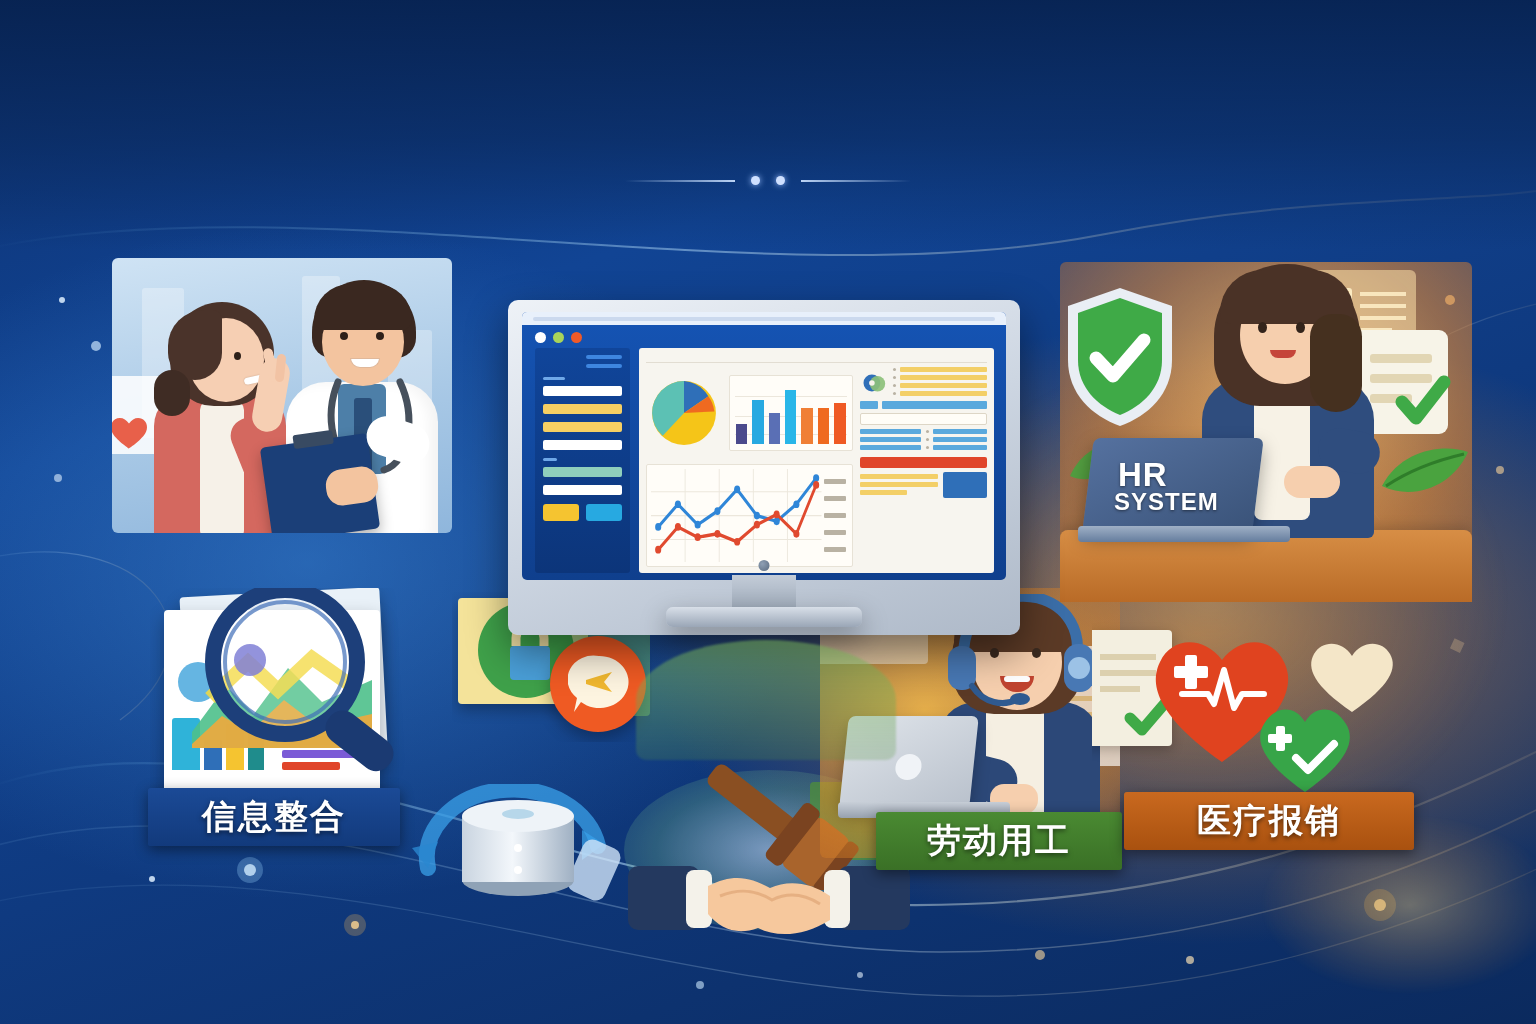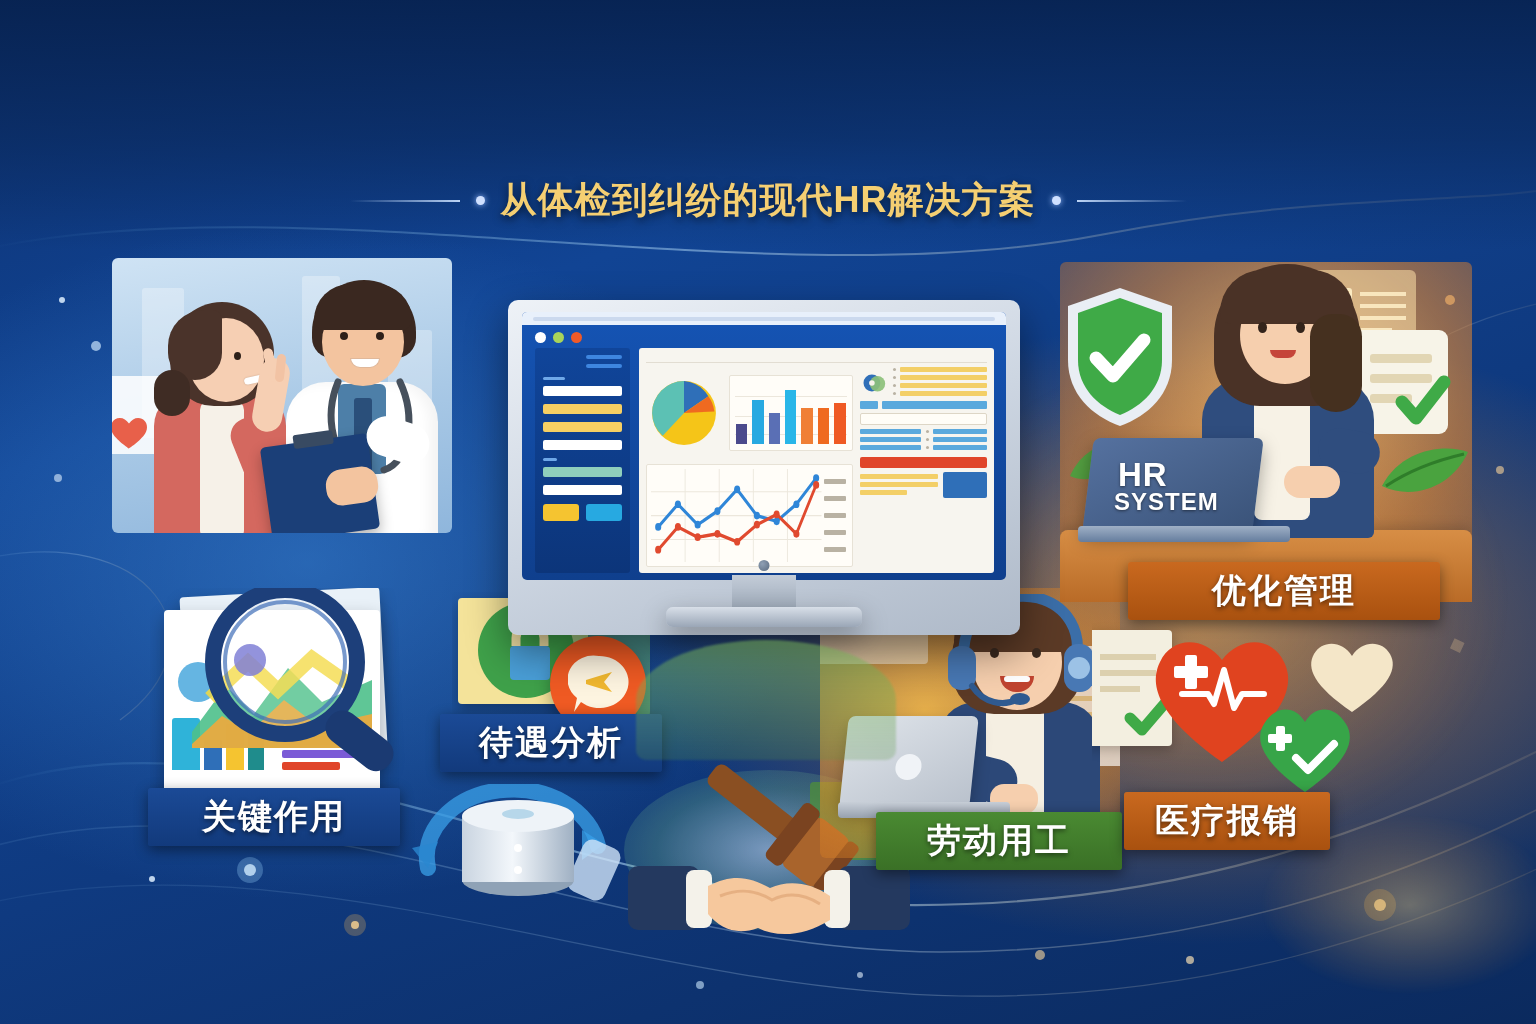--- a/index.html
+++ b/index.html
@@ -163,21 +163,20 @@
       <rect x="1452" y="640" width="11" height="11" fill="#ffd9a0" opacity=".3" transform="rotate(25 1457 645)"></rect>
     </g>
     <ellipse cx="1210" cy="600" rx="300" ry="250" fill="url(#warm)" opacity=".30"></ellipse>
     <ellipse cx="1410" cy="905" rx="150" ry="90" fill="url(#warm)" opacity=".45"></ellipse>
   </svg>
 
   <div class="header"></div>
   <div class="subwrap">
     <span class="sub-line"></span>
     <span class="sub-dot"></span>
-    <span class="subtitle">从体检到纠纷的现代HR解决方案</span>
     <span class="sub-dot"></span>
     <span class="sub-line r"></span>
   </div>
 
   <div class="panel" id="clinic">
 
     <div class="clinic-bld" style="left:30px;top:30px;width:42px;height:150px;"></div>
     <div class="clinic-bld" style="left:82px;top:60px;width:34px;height:120px;"></div>
     <div class="clinic-bld" style="left:190px;top:18px;width:38px;height:165px;"></div>
     <div class="clinic-bld" style="left:236px;top:48px;width:30px;height:135px;"></div>
@@ -253,37 +252,36 @@
       <path d="M18 70 L56 34 L86 62 L120 30 L160 58" stroke="#f3d93f" stroke-width="14" fill="none" opacity=".85"></path>
       <circle cx="58" cy="32" r="16" fill="#6f6fd1" opacity=".85"></circle>
     </svg>
 
     <svg style="position:absolute;left:42px;top:-4px;width:236px;height:206px;" viewBox="0 0 236 206">
       <circle cx="93" cy="78" r="72" fill="rgba(255,255,255,0.12)" stroke="#1d3f7a" stroke-width="16"></circle>
       <circle cx="93" cy="78" r="60" fill="none" stroke="#3f6db8" stroke-width="4" opacity=".7"></circle>
       <rect x="148" y="120" width="76" height="34" rx="16" fill="#1b3a72" transform="rotate(38 148 120)"></rect>
     </svg>
   </div>
-  <div class="cap blue" style="left:148px;top:788px;width:252px;height:58px;font-size:34px;">关键作用</div>
+  <div class="cap blue" style="left:148px;top:788px;width:252px;height:58px;font-size:34px;">信息整合</div>
 
   <div class="panel" id="privacy">
     <div style="position:absolute;left:6px;top:6px;width:130px;height:106px;background:#f4e39a;border-radius:4px;box-shadow:0 6px 14px rgba(0,0,0,.28);"></div>
     <div style="position:absolute;left:118px;top:14px;width:80px;height:110px;background:#6fbf7a;opacity:.55;border-radius:4px;"></div>
     <div style="position:absolute;left:26px;top:10px;width:96px;height:96px;border-radius:50%;background:#3fa14a;"></div>
     <svg style="position:absolute;left:52px;top:26px;width:52px;height:66px;" viewBox="0 0 52 66">
       <path d="M12 28 V20 a14 14 0 0 1 28 0 v8" stroke="#f3e2a6" stroke-width="9" fill="none"></path>
       <rect x="6" y="28" width="40" height="34" rx="4" fill="#4a9fd8"></rect>
     </svg>
     <div style="position:absolute;left:98px;top:44px;width:96px;height:96px;border-radius:50%;background:#ef5a23;box-shadow:0 6px 16px rgba(0,0,0,.3);"></div>
     <svg style="position:absolute;left:116px;top:62px;width:62px;height:60px;" viewBox="0 0 62 60">
       <path d="M31 2a29 26 0 1 1 -18 46 L6 58 l3 -14 A26 24 0 0 1 31 2z" fill="#fdf4e0"></path>
       <path d="M18 26 l26 -8 -8 10 8 10 -26 -8 z" fill="#f0b72f"></path>
     </svg>
   </div>
-  <div class="cap blue" style="left:440px;top:714px;width:222px;height:58px;font-size:34px;">待遇分析</div>
 
   <div class="panel" id="database">
     <svg style="position:absolute;left:0;top:6px;width:236px;height:128px;" viewBox="0 0 236 128">
       <path d="M30 84 a74 58 0 0 1 170 -22" stroke="#3aa0e8" stroke-width="16" fill="none" opacity=".75" stroke-linecap="round"></path>
       <path d="M206 60 l-22 -14 0 30 z" fill="#3aa0e8" opacity=".75"></path>
       <path d="M30 84 l-16 -20 26 -6 z" fill="#2b87d0" opacity=".8"></path>
       <rect x="176" y="58" width="40" height="56" rx="10" fill="#cfe4f7" opacity=".8" transform="rotate(24 196 86)"></rect>
     </svg>
     <svg style="position:absolute;left:56px;top:10px;width:128px;height:124px;" viewBox="0 0 128 124">
       <defs>
@@ -418,21 +416,20 @@
     </div>
 
     <div style="position:absolute;left:18px;top:176px;width:204px;height:108px;">
       <div style="position:absolute;left:10px;top:0;width:170px;height:94px;background:linear-gradient(150deg,#55719f,#3a5379);border-radius:7px;transform:skewX(-7deg);box-shadow:0 8px 18px rgba(0,0,0,.35);"></div>
       <div class="laptop-word" style="left:40px;top:20px;font-size:33px;">HR</div>
       <div class="laptop-word" style="left:36px;top:52px;font-size:24px;">SYSTEM</div>
       <div style="position:absolute;left:0px;top:88px;width:212px;height:16px;background:linear-gradient(180deg,#93a6c0,#5f7characters);border-radius:4px;"></div>
       <div style="position:absolute;left:0px;top:88px;width:212px;height:16px;background:linear-gradient(180deg,#9fb0c6,#657d9e);border-radius:4px;"></div>
     </div>
   </div>
-  <div class="cap orange" style="left:1128px;top:562px;width:312px;height:58px;font-size:34px;">优化管理</div>
 
   <div class="panel" id="claim">
 
     <div style="position:absolute;left:-4px;top:10px;width:84px;height:116px;background:#f3efe0;border-radius:4px;box-shadow:0 4px 12px rgba(0,0,0,.22);"></div>
     <div style="position:absolute;left:8px;top:34px;width:56px;height:6px;background:#dcd0ae;"></div>
     <div style="position:absolute;left:8px;top:50px;width:56px;height:6px;background:#dcd0ae;"></div>
     <div style="position:absolute;left:8px;top:66px;width:40px;height:6px;background:#dcd0ae;"></div>
     <svg style="position:absolute;left:32px;top:76px;width:48px;height:40px;" viewBox="0 0 48 40">
       <path d="M6 22 l12 12 l24 -28" stroke="#3faa47" stroke-width="11" fill="none" stroke-linecap="round" stroke-linejoin="round"></path>
     </svg>
@@ -448,21 +445,21 @@
       <path d="M36 68 h26 l6 10 l10 -34 l10 38 l8 -14 h22" stroke="#fff" stroke-width="6" fill="none" stroke-linejoin="round" stroke-linecap="round"></path>
     </svg>
 
     <svg style="position:absolute;left:160px;top:80px;width:106px;height:96px;" viewBox="0 0 106 96">
       <path d="M53 92 C10 62 2 40 12 24 C24 4 44 6 53 22 C62 6 82 4 94 24 C104 40 96 62 53 92 Z" fill="#37a548"></path>
       <rect x="16" y="34" width="24" height="9" rx="2" fill="#fff"></rect>
       <rect x="24" y="26" width="9" height="25" rx="2" fill="#fff"></rect>
       <path d="M44 58 l12 12 l26 -26" stroke="#fff" stroke-width="8" fill="none" stroke-linecap="round" stroke-linejoin="round"></path>
     </svg>
   </div>
-  <div class="cap orange" style="left:1124px;top:792px;width:206px;height:58px;font-size:34px;">医疗报销</div>
+  <div class="cap orange" style="left:1124px;top:792px;width:290px;height:58px;font-size:34px;">医疗报销</div>
 
   <div id="monitor">
     <div class="mon-bezel"></div>
     <div class="mon-screen">
       <div class="mon-chrome">
         <span class="minibar"></span>
       </div>
       <div class="mon-dots">
         <i style="background:#ffffff"></i>
         <i style="background:#a8d45a"></i>

